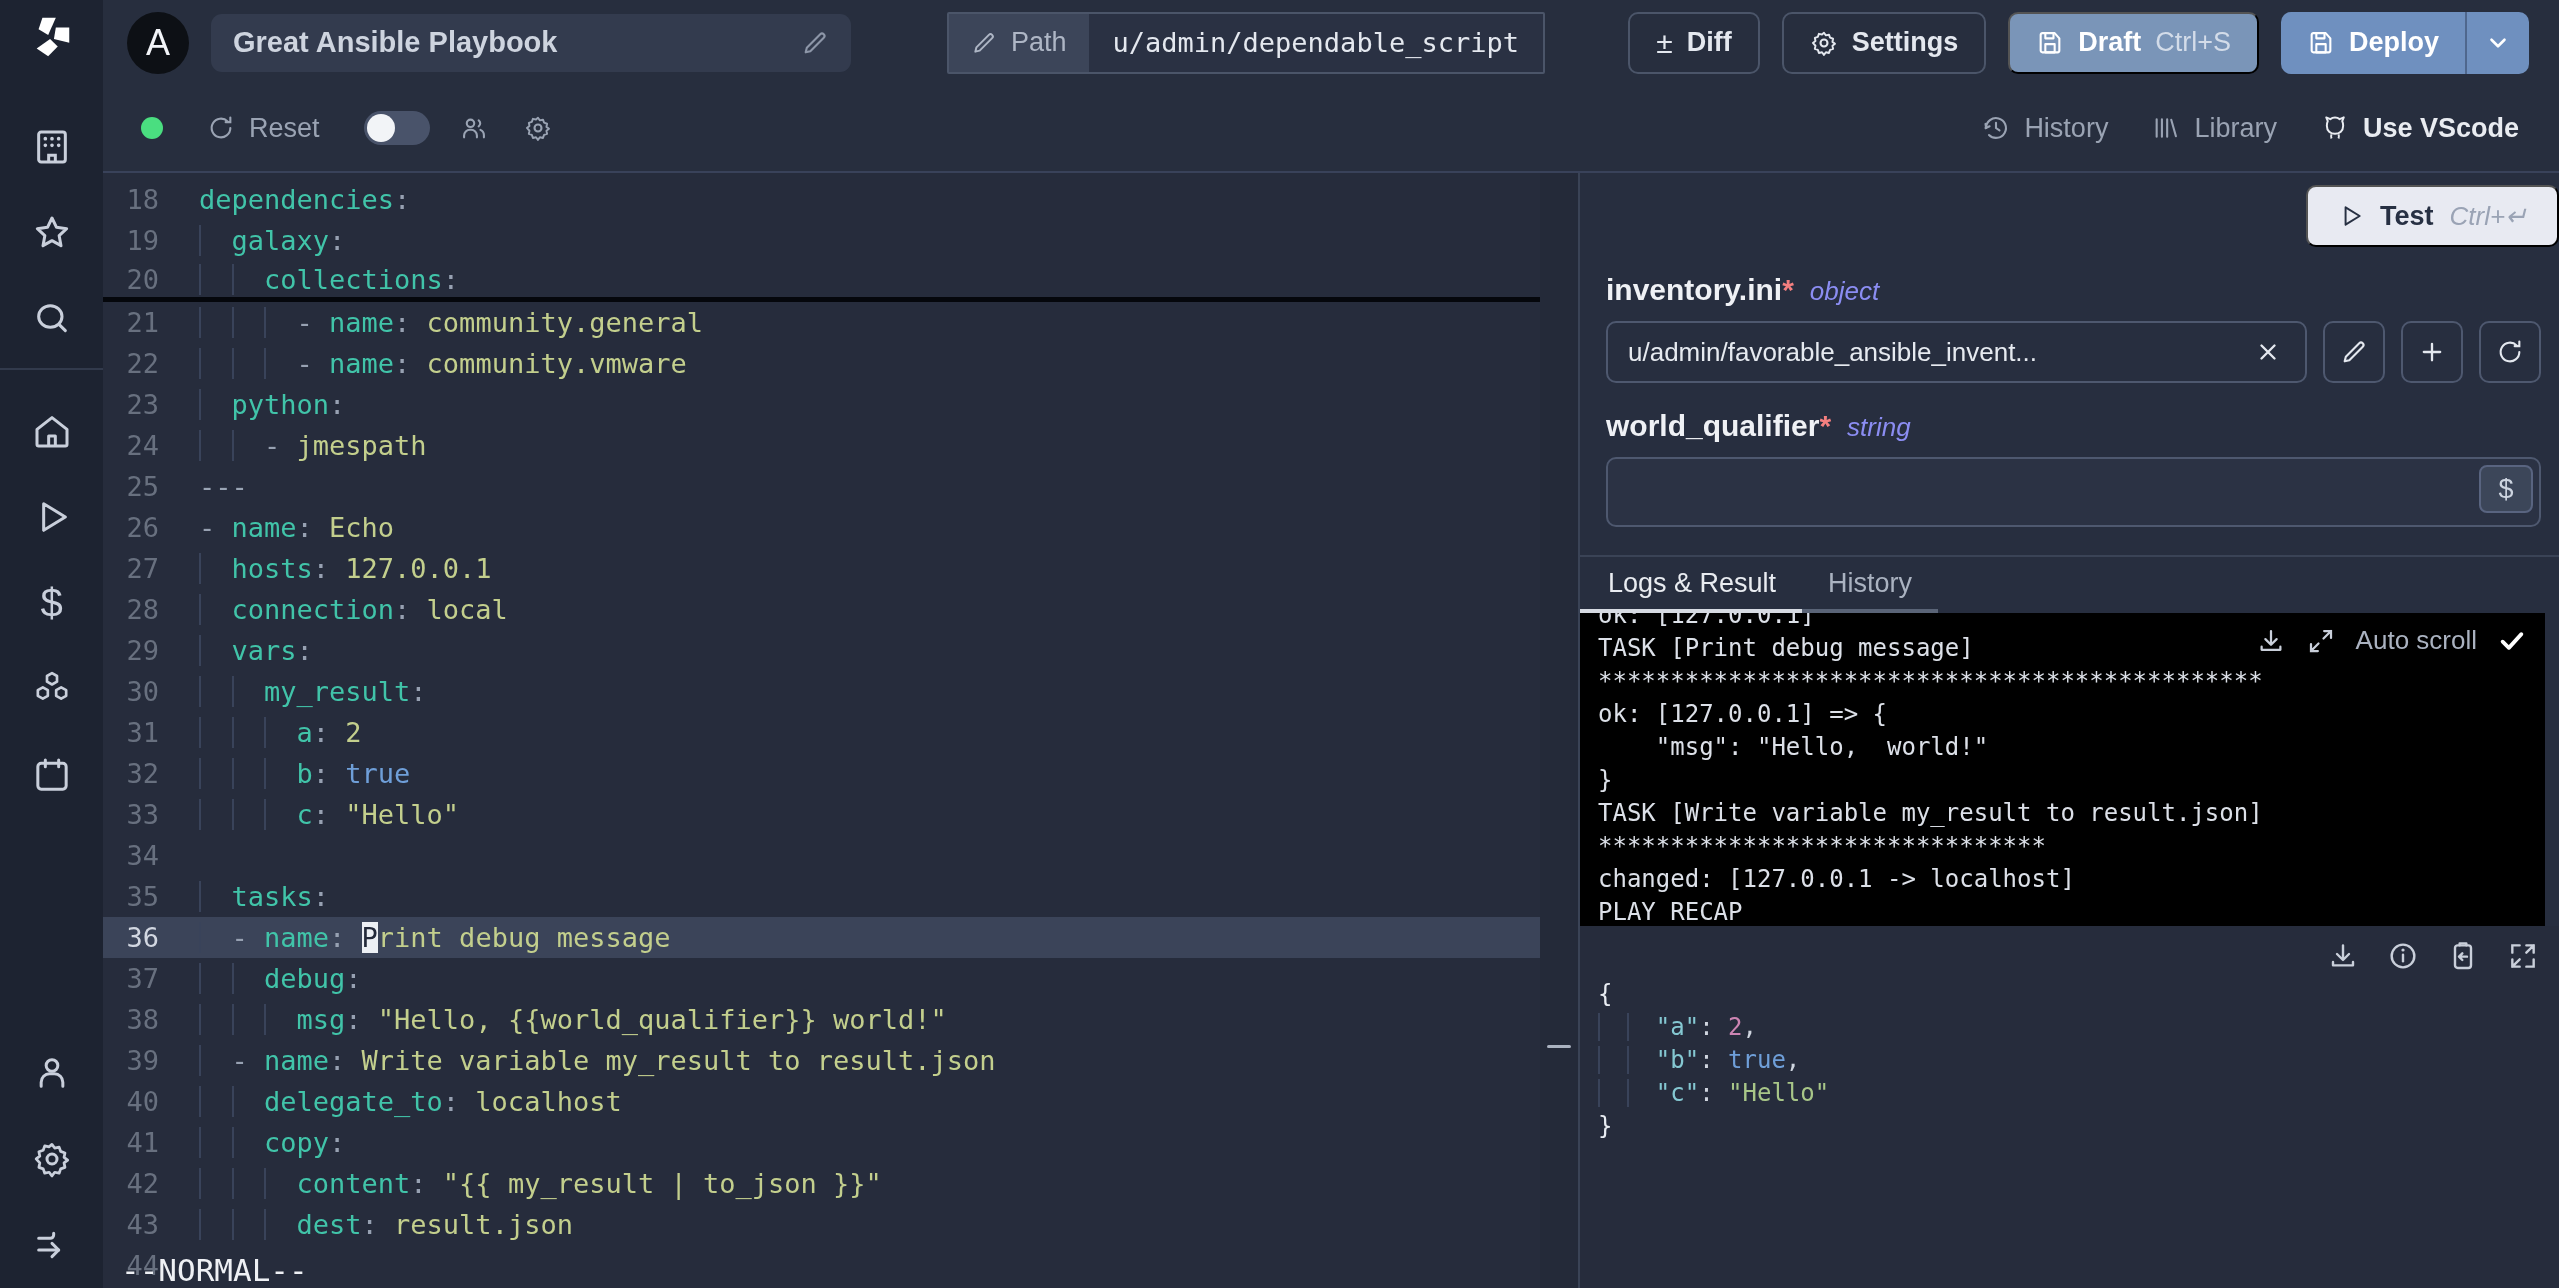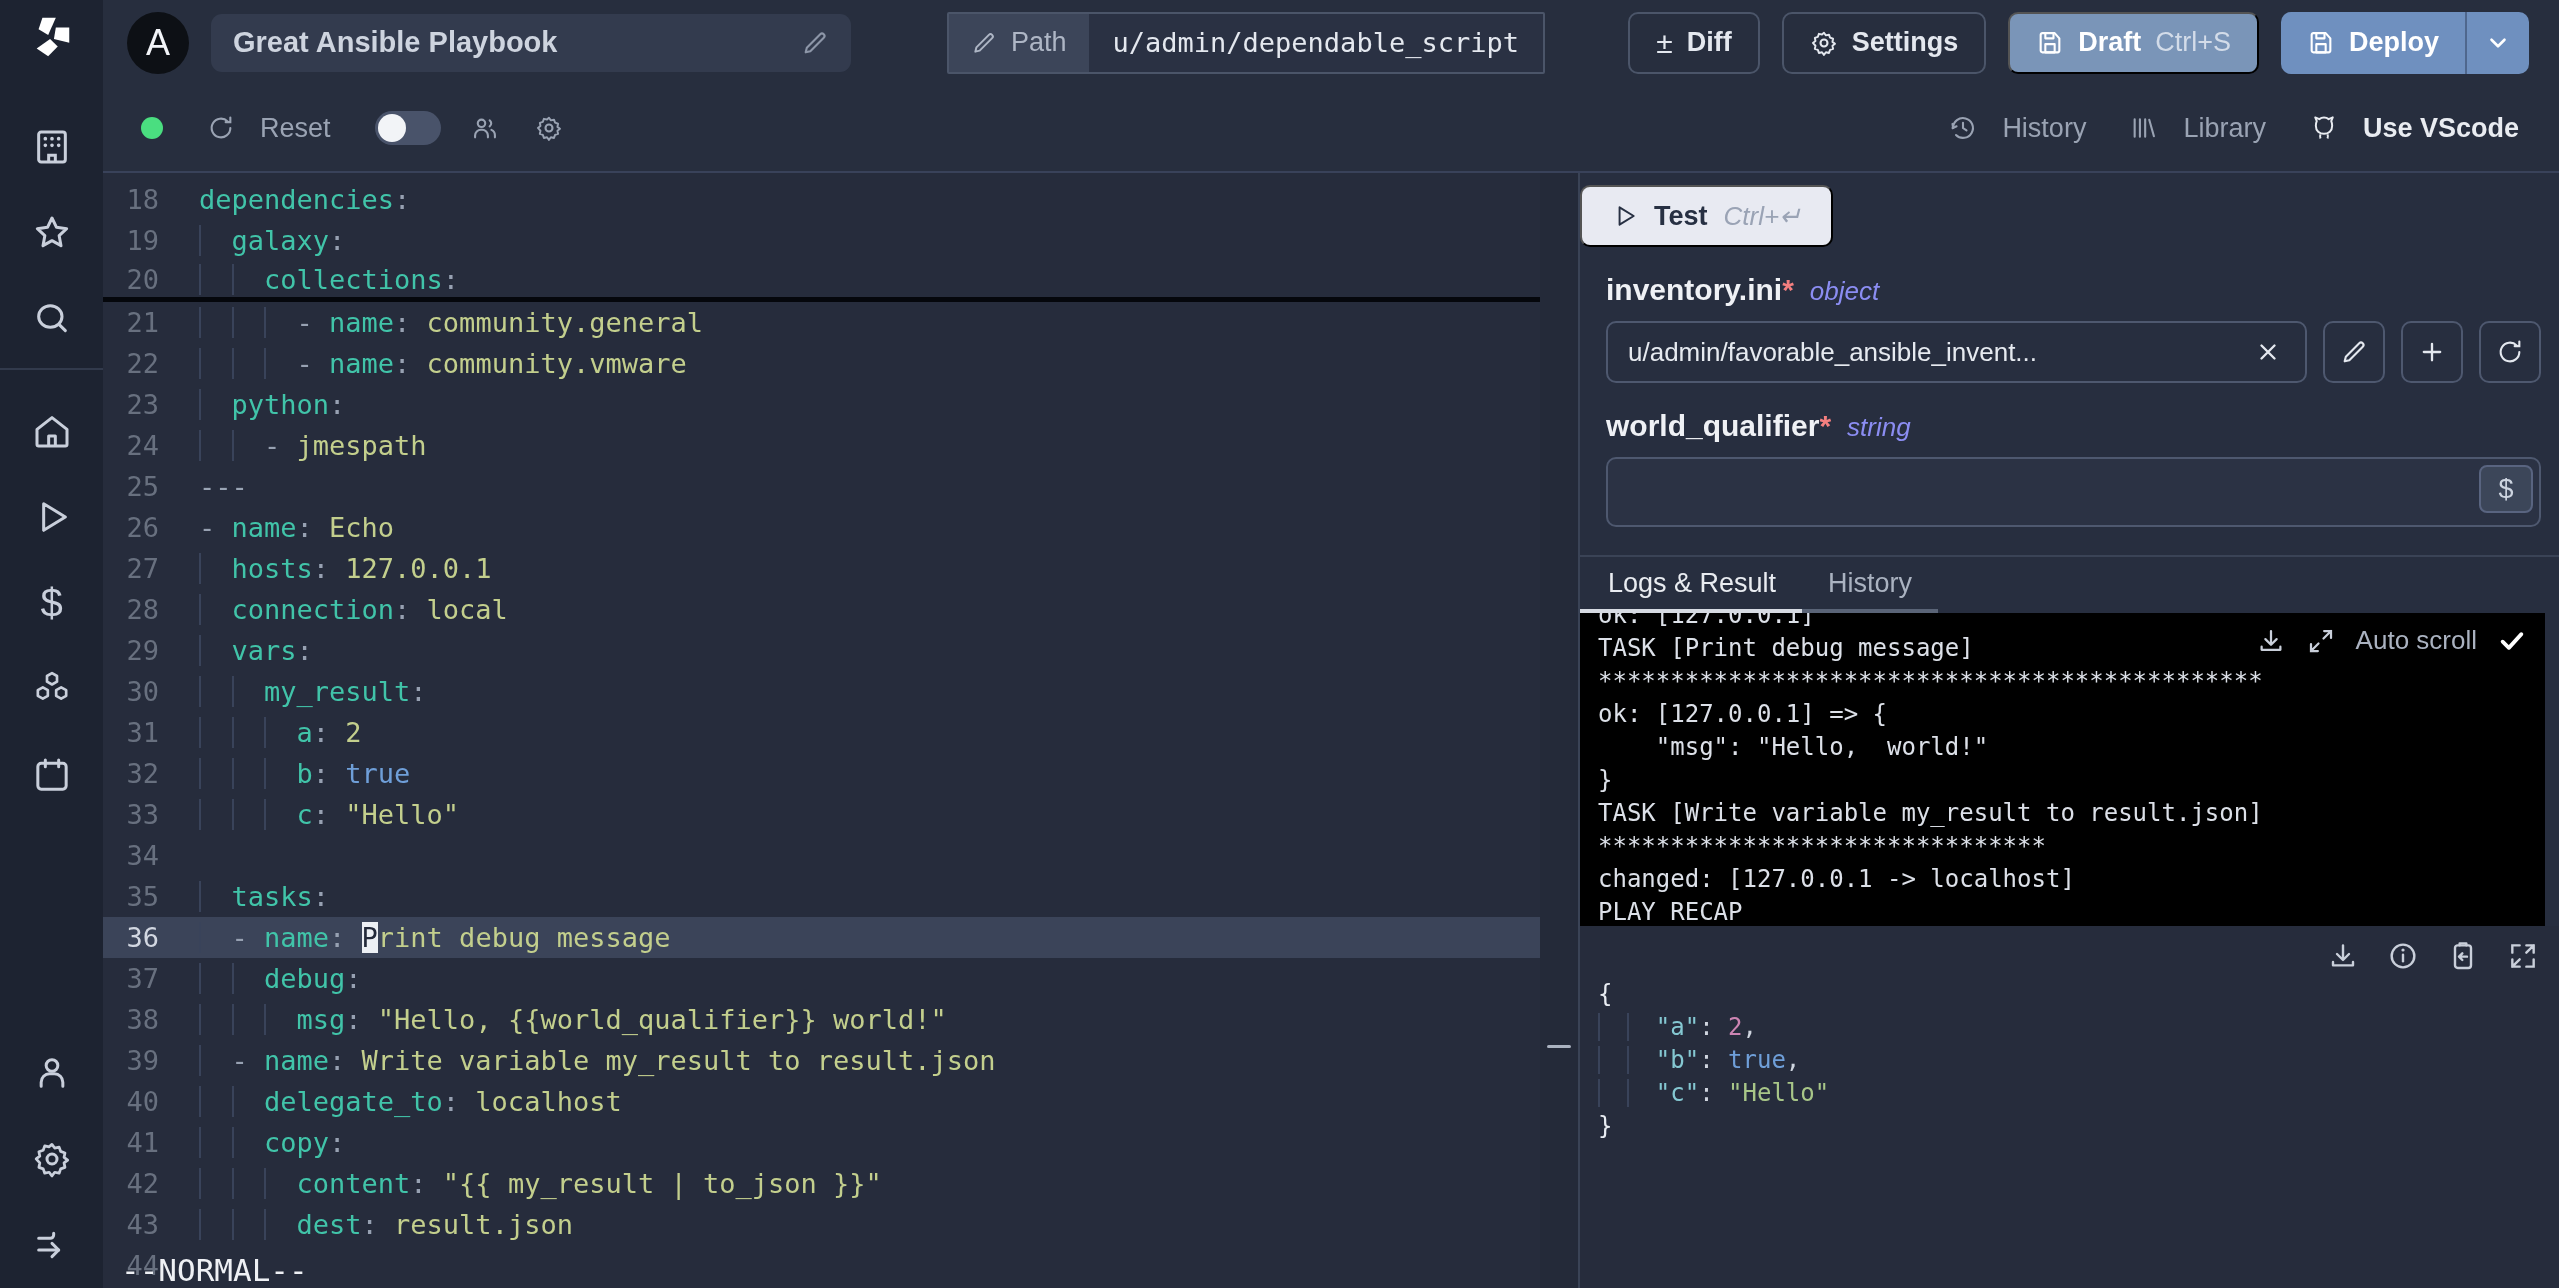--- a/index.html
+++ b/index.html
@@ -42,21 +42,21 @@
   .btn-draft svg, .btn-deploy svg { width:28px; height:28px; }
   .btn-deploy { height:62px; border-radius:10px; background:#6f90bf; color:#fff; display:flex; align-items:stretch; cursor:pointer; overflow:hidden; }
   .btn-deploy .dmain { display:flex; align-items:center; gap:14px; padding:0 26px; font-size:27px; font-weight:700; }
   .btn-deploy .ddiv { width:2px; background:rgba(20,30,50,0.35); }
   .btn-deploy .dcaret { width:62px; display:flex; align-items:center; justify-content:center; }
   .btn-deploy .dcaret svg { width:26px; height:26px; }
 
   
   .toolbar { height:86px; background:#272e3e; display:flex; align-items:center; padding:0 40px 0 38px; gap:44px; flex-shrink:0; }
   .dot { width:22px; height:22px; border-radius:50%; background:#4ade80; flex-shrink:0; }
-  .tool-item { display:flex; align-items:center; gap:25px; color:#9aa3b3; font-size:27px; cursor:pointer; }
+  .tool-item { display:flex; align-items:center; gap:14px; color:#9aa3b3; font-size:27px; cursor:pointer; }
   .tool-item svg { width:28px; height:28px; }
   .toggle { width:66px; height:34px; border-radius:17px; background:#49536a; position:relative; cursor:pointer; }
   .toggle .knob { position:absolute; left:3px; top:3px; width:28px; height:28px; border-radius:50%; background:#f2f4f7; }
   .toolbar .grow { flex:1; }
   .tool-item.bright { color:#e9ecf1; font-weight:600; }
 
   
   .workspace { flex:1; display:flex; border-top:2px solid #39425a; min-height:0; }
 
   
@@ -73,21 +73,21 @@
   .tk-cur { background:#eceff4; color:#23293a; }
   .tk-i { background-image:repeating-linear-gradient(to right,#39435a 0 2px,transparent 2px 2ch); }
   .vim-mode { position:absolute; left:18px; bottom:0px; color:#eef0f4; font-family:"DejaVu Sans Mono", monospace; font-size:31px; }
 
   
   .gutter-strip { width:38px; background:#242a39; position:relative; flex-shrink:0; }
   .gutter-strip .handle { position:absolute; top:872px; left:7px; width:24px; height:3px; background:#aab2c0; border-radius:2px; cursor:col-resize; }
 
   
   .rightpanel { flex:1; background:#272e3f; border-left:2px solid #3a4356; display:flex; flex-direction:column; min-width:0; }
-  .test-row { display:flex; justify-content:flex-start; margin-top:12px; }
+  .test-row { display:flex; justify-content:flex-end; margin-top:12px; }
   .btn-test { height:62px; border-radius:10px; background:#e8eaf2; display:flex; align-items:center; gap:16px;
               padding:0 30px; cursor:pointer; }
   .btn-test svg { width:26px; height:26px; color:#273043; }
   .btn-test .lbl { font-size:27px; font-weight:700; color:#273043; }
   .btn-test .short { font-size:26px; color:#9aa3b5;font-style:italic; }
 
   .field-label { display:flex; align-items:baseline; gap:16px; margin:26px 26px 0 26px; }
   .field-label .fname { font-size:30px; font-weight:700; color:#eff1f5; }
   .field-label .req { color:#f47f7f; font-size:30px; font-weight:700; }
   .field-label .ftype { font-size:26px; font-style:italic; color:#8b8df2; }

